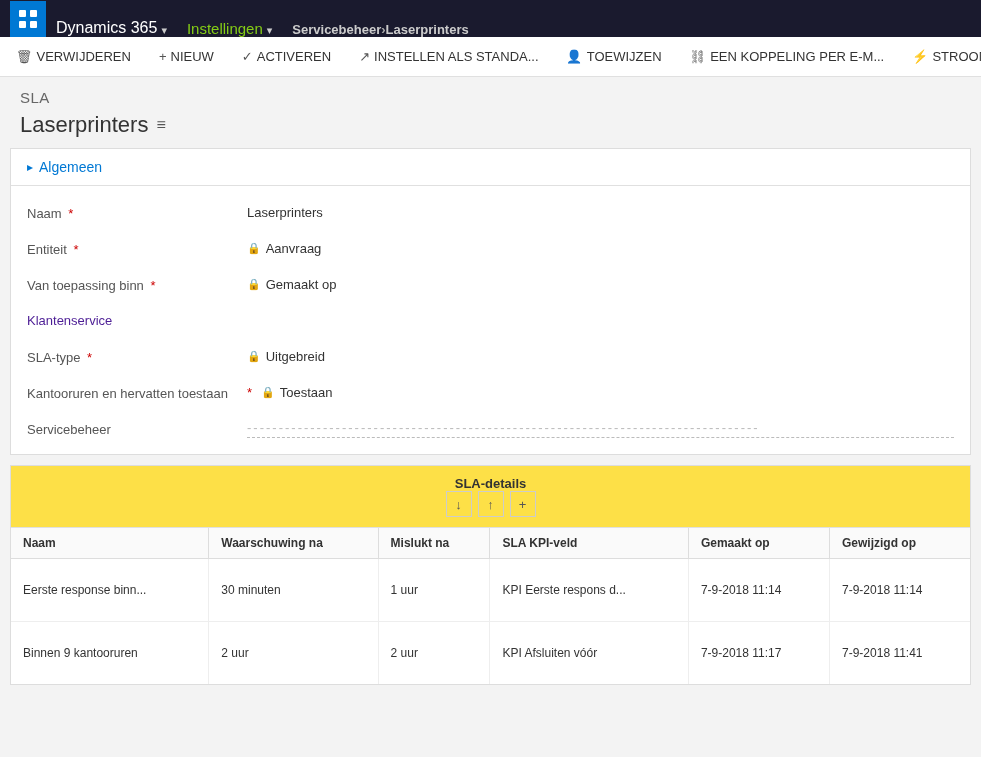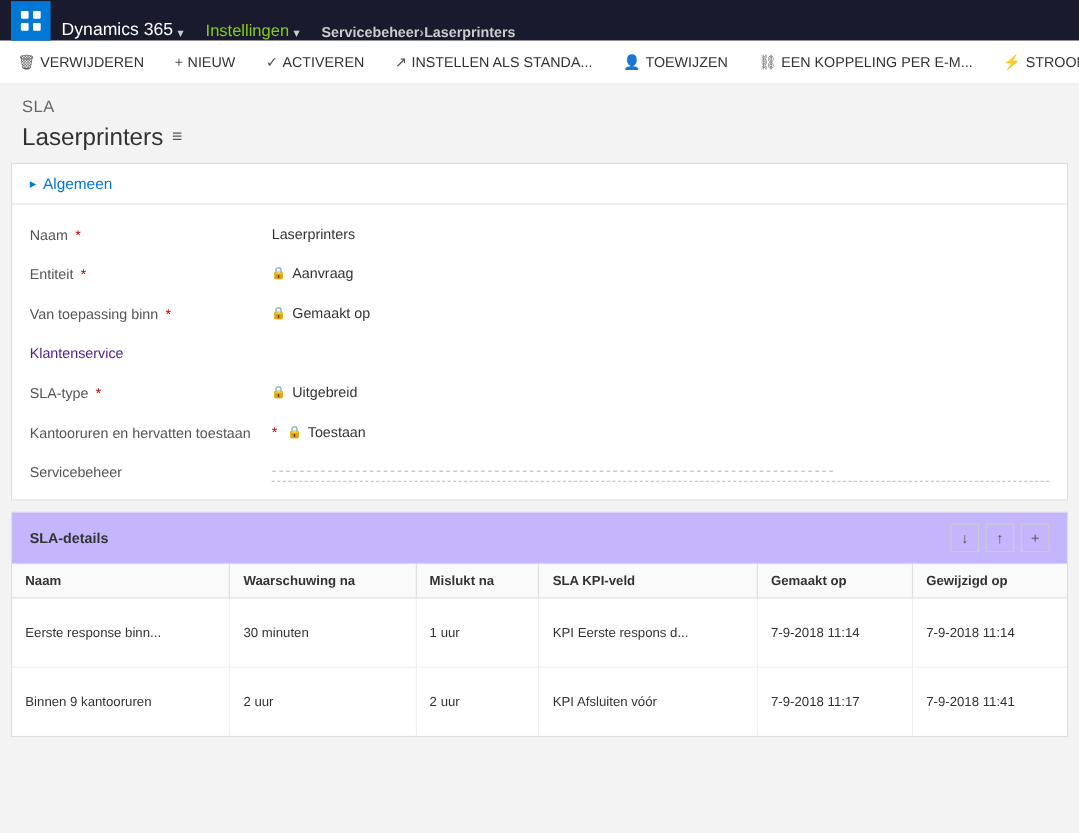--- a/index.html
+++ b/index.html
@@ -189,21 +189,22 @@
     .details-section {
       background: #fff;
       border: 1px solid #ddd;
       margin: 0 10px 10px 10px;
     }
     .details-header {
       display: flex;
       align-items: center;
       padding: 10px 16px;
       border-bottom: 1px solid #e0e0e0;
-      background: #c4b5fd;
+      background: #fde047;
+      flex-direction: column;
     }
     .details-title {
       font-size: 13px;
       font-weight: 600;
       color: #333;
       flex: 1;
     }
     .details-actions {
       display: flex;
       gap: 6px;

